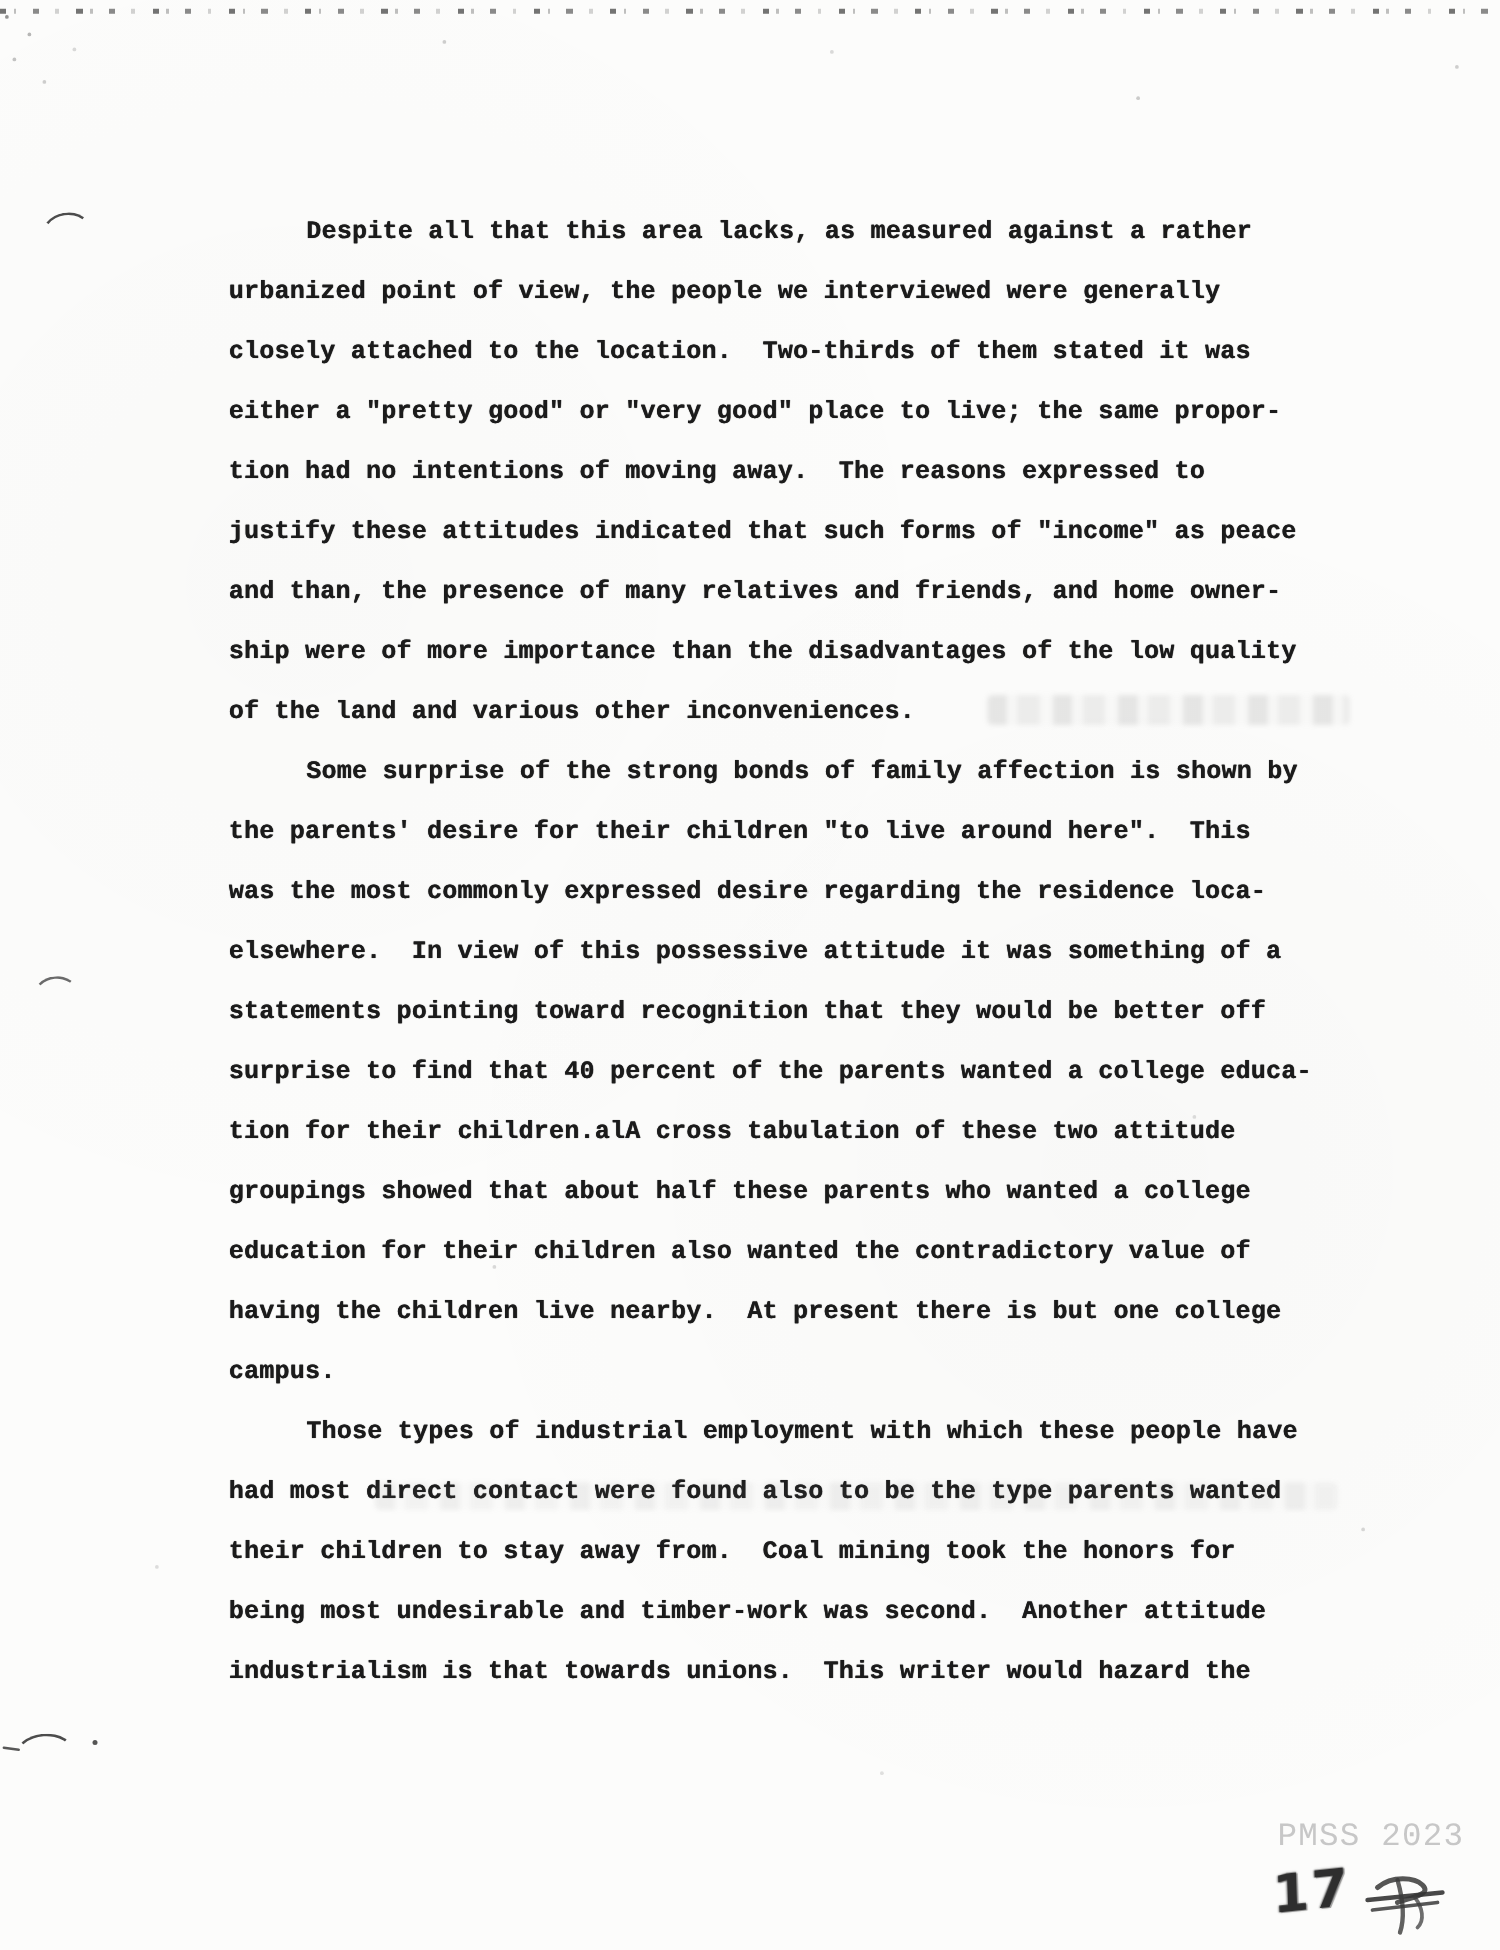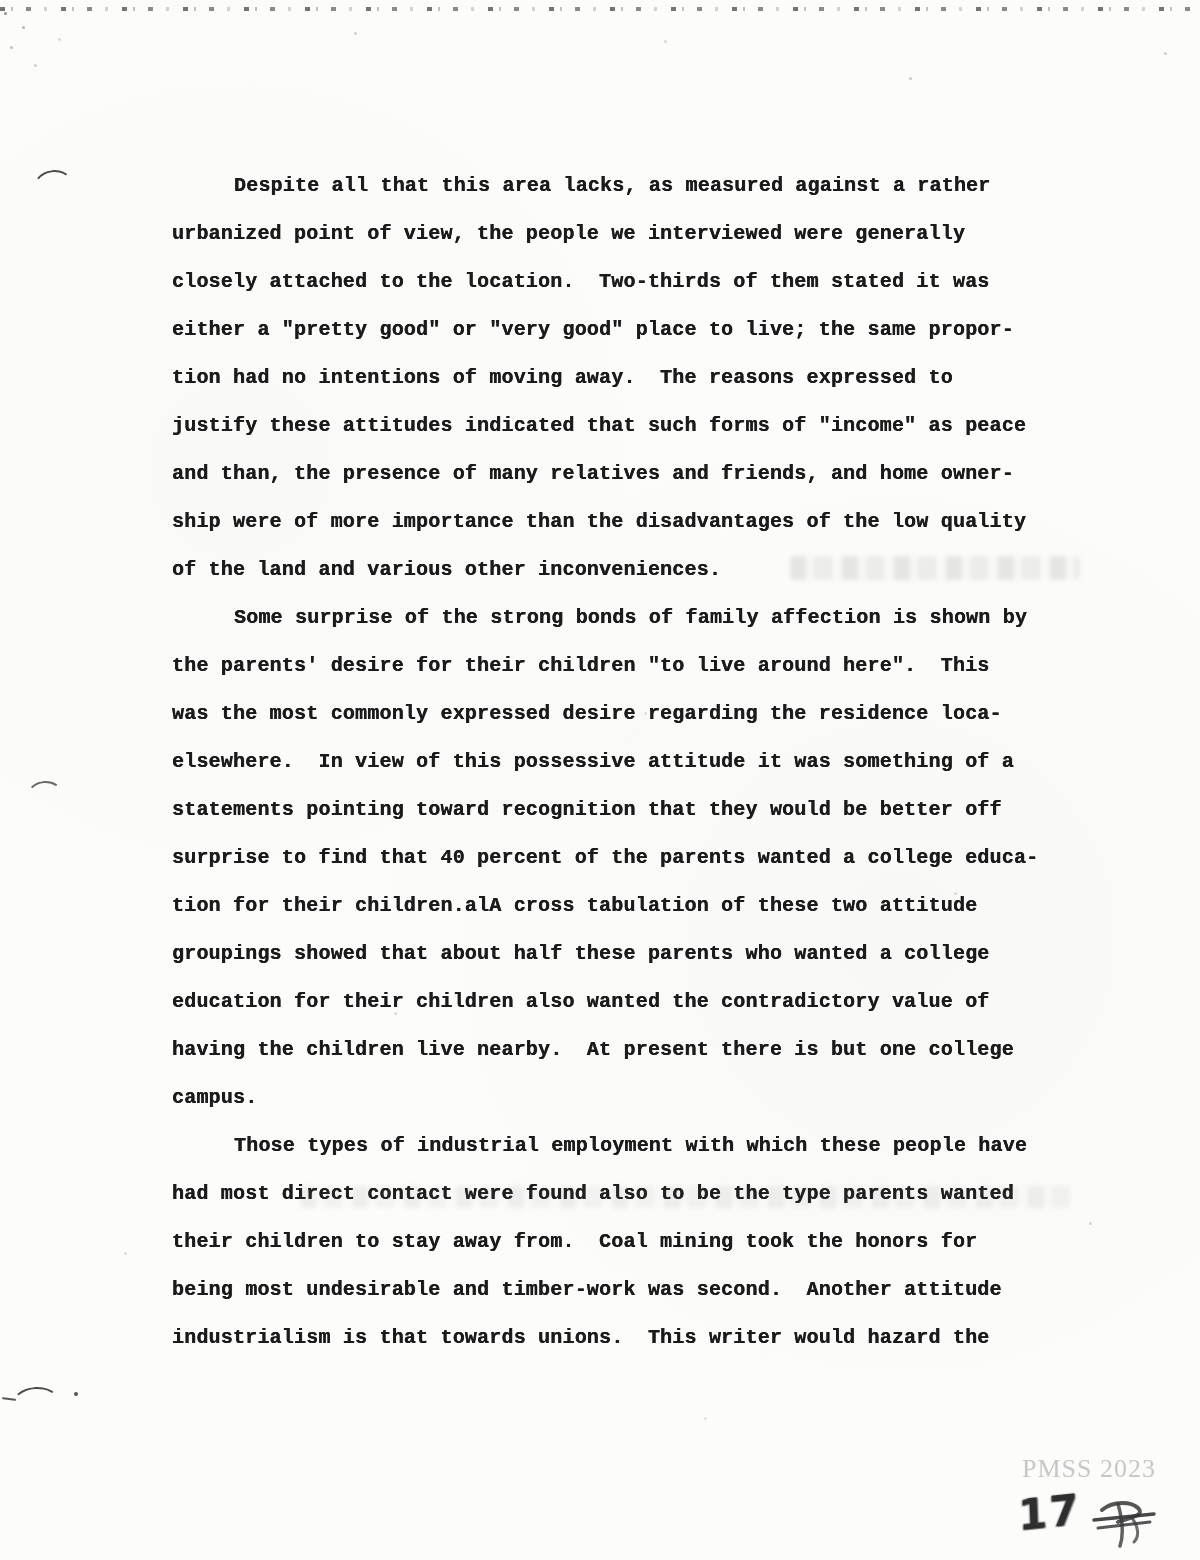--- a/index.html
+++ b/index.html
@@ -52,21 +52,21 @@
   .arc-3-tail{
     position:absolute;left:2px;top:1398px;width:14px;height:2.4px;
     background:#2e2e2e;transform:rotate(8deg);opacity:.8;border-radius:2px;
   }
   .arc-3-dot{
     position:absolute;left:74px;top:1392px;width:4px;height:4px;border-radius:50%;
     background:#2a2a2a;opacity:.8;
   }
   
   .text-block{
-    position:absolute;left:172px;top:162px;width:890px;
+    position:absolute;left:183px;top:162px;width:890px;
     filter:blur(.22px);
   }
   .tline{
     font-family:"Liberation Mono", monospace;
     font-size:20px;font-weight:700;
     color:#1b1b1b;
     height:48px;line-height:48px;
     white-space:pre;
     letter-spacing:.2px;
     text-shadow:0 0 .6px rgba(10,10,10,.9), .4px .4px .5px rgba(40,40,40,.45);
@@ -77,21 +77,21 @@
     position:absolute;border-radius:4px;filter:blur(2.2px);
     background:repeating-linear-gradient(90deg,
       rgba(120,120,120,.16) 0 16px, rgba(150,150,150,.04) 16px 24px,
       rgba(130,130,130,.12) 24px 42px, rgba(160,160,160,.03) 42px 52px);
   }
   .ghost-1{left:790px;top:556px;width:290px;height:24px;}
   .ghost-2{left:300px;top:1186px;width:770px;height:22px;opacity:.65;}
   
   .watermark{
     position:absolute;left:1022px;top:1454px;
-    font-family:Liberation Serif, serif;
+    font-family:Liberation Mono, monospace;
     font-size:26px;color:#c7c7c7;letter-spacing:1px;
     user-select:none;
   }
   
   .page-number{
     position:absolute;left:1018px;top:1488px;
     font-family:"DejaVu Sans", sans-serif;
     font-size:42px;font-weight:900;color:#1f1f1f;
     transform:rotate(-6deg) skewX(-4deg);
     letter-spacing:2px;

